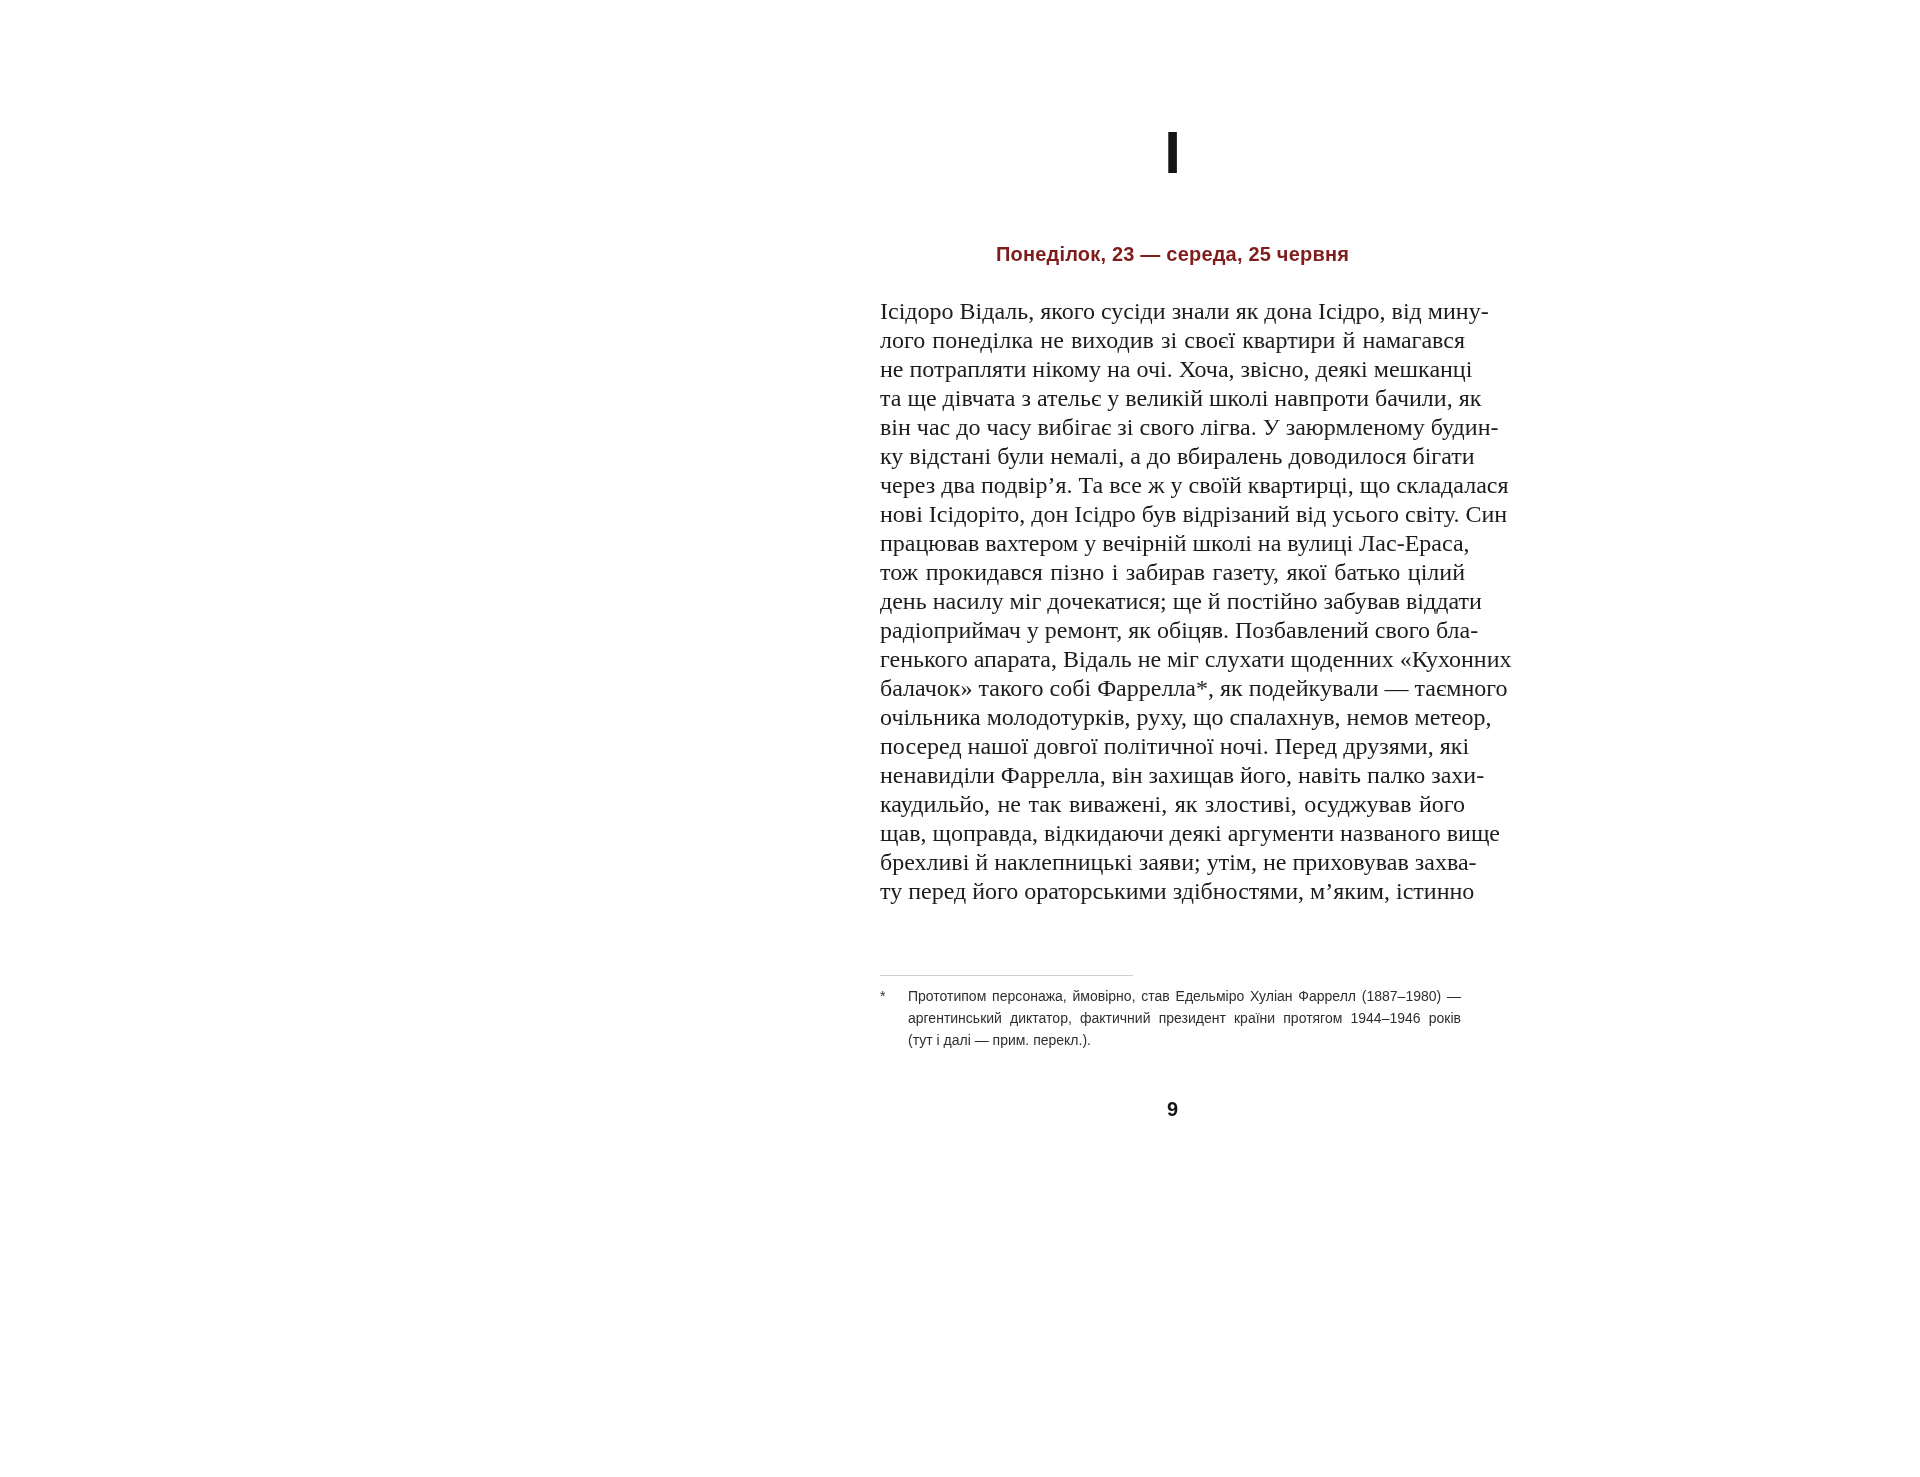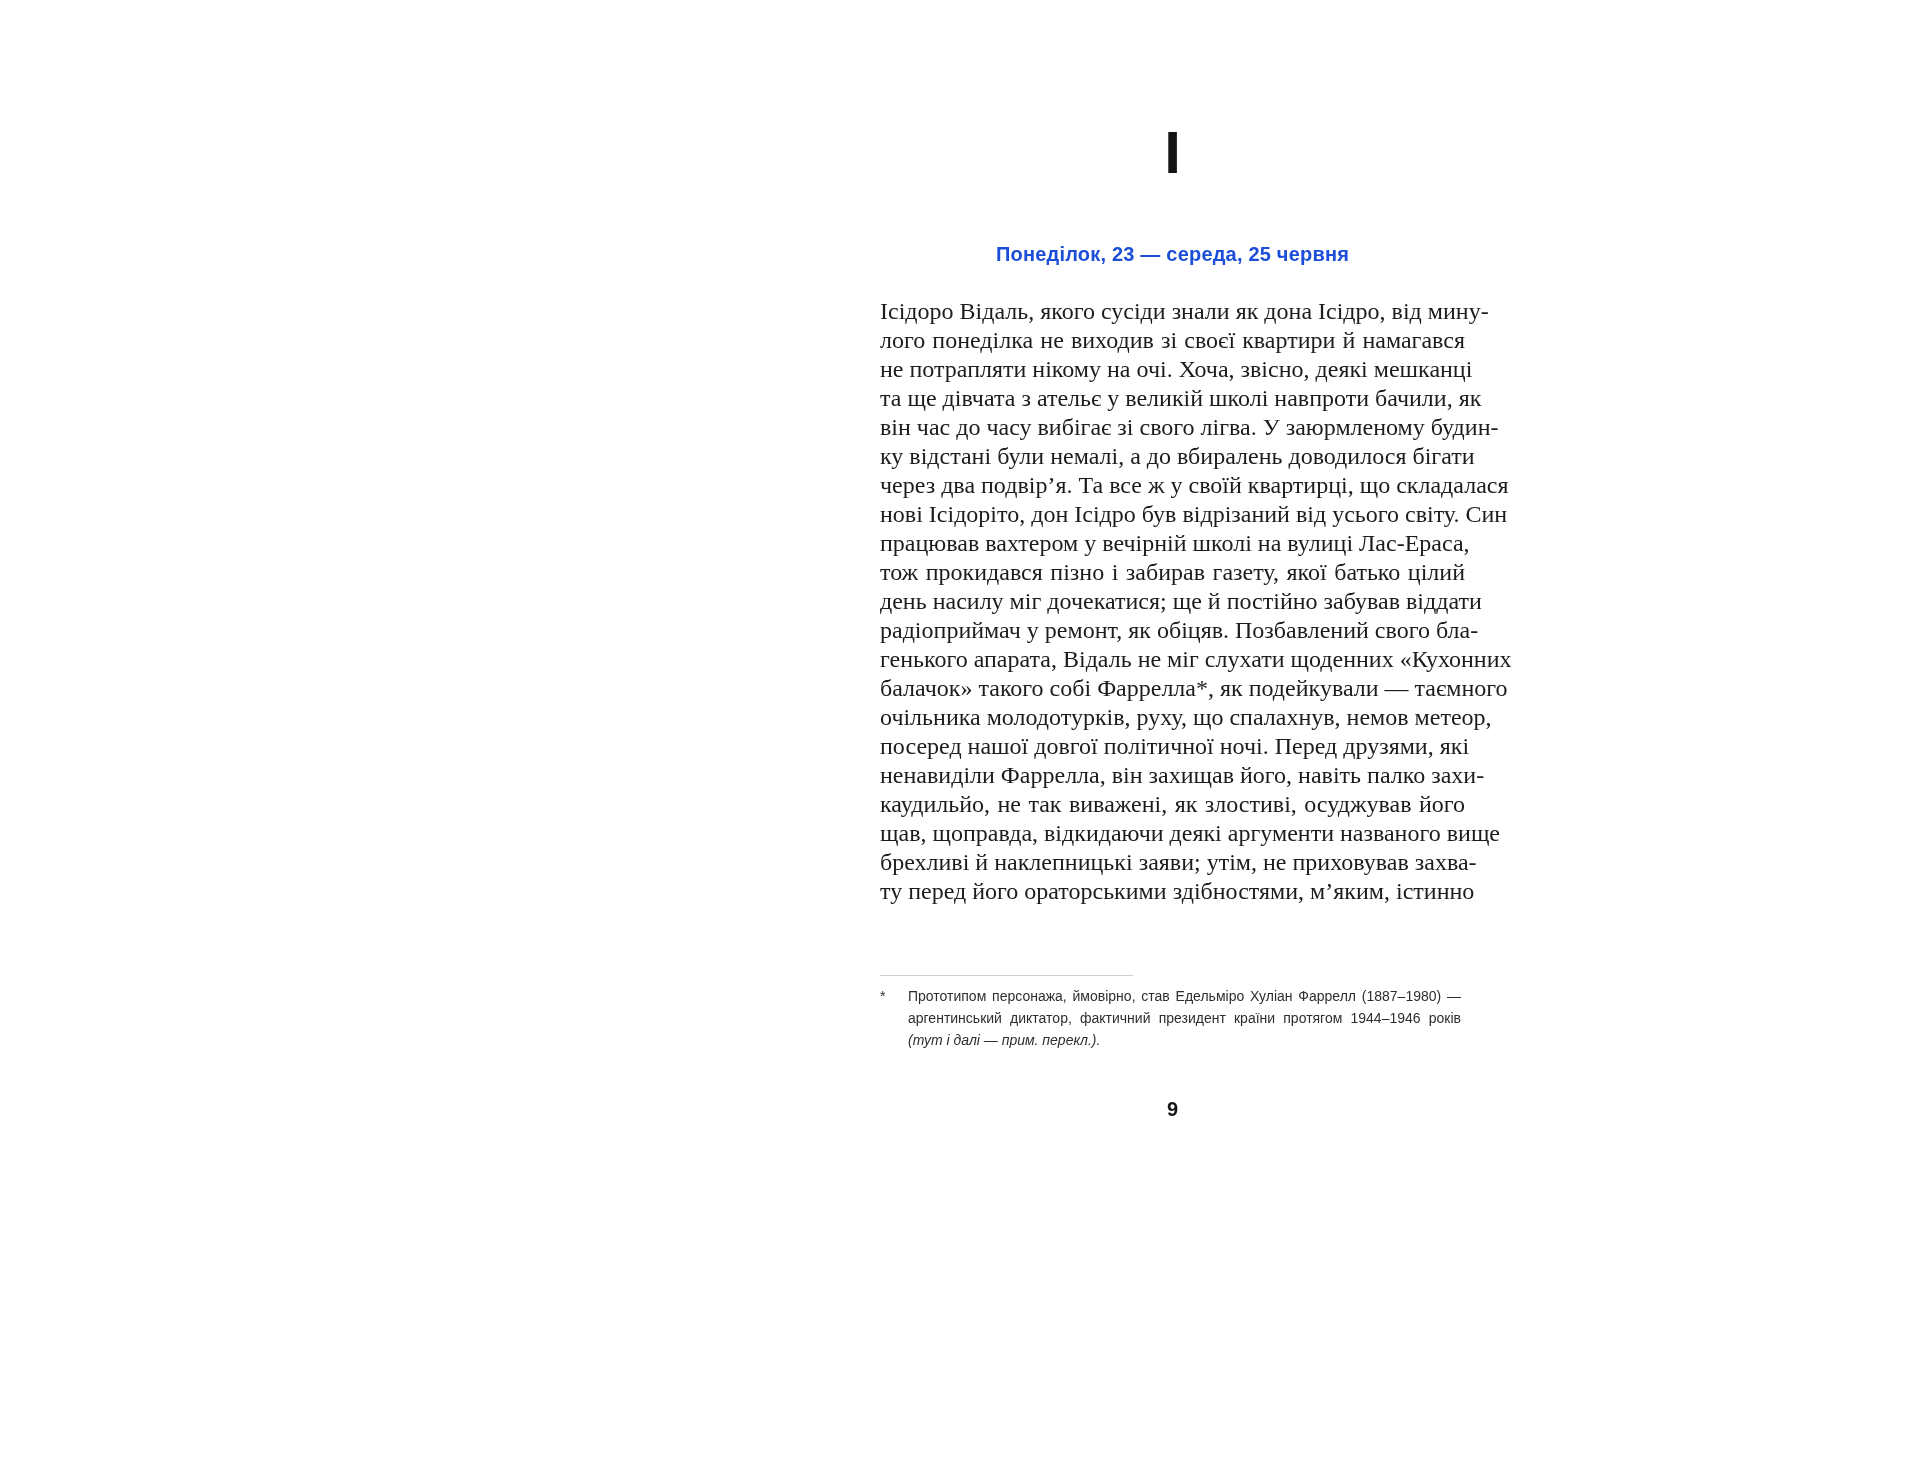--- a/index.html
+++ b/index.html
@@ -35,21 +35,21 @@
   .chapter-heading {
     position: absolute;
     top: 242px;
     left: 0;
     width: 100%;
     text-align: center;
     font-family: "Liberation Sans", sans-serif;
     font-weight: bold;
     font-size: 20px;
     line-height: 24px;
-    color: #1d4ed8;
+    color: #7f1d1d;
     letter-spacing: 0.2px;
   }
   .body-text {
     position: absolute;
     top: 297px;
     left: 0;
     width: 100%;
   }
   .body-text .jline {
     font-size: 24px;
@@ -89,21 +89,20 @@
     width: 553px;
   }
   .footnote-lines .fline {
     white-space: nowrap;
     text-align: justify;
     text-align-last: justify;
   }
   .footnote-lines .fline-last {
     text-align: left;
     text-align-last: left;
-    font-style: italic;
   }
   .page-number {
     position: absolute;
     top: 1098px;
     left: 0;
     width: 100%;
     text-align: center;
     font-family: "Liberation Sans", sans-serif;
     font-weight: bold;
     font-size: 20px;

